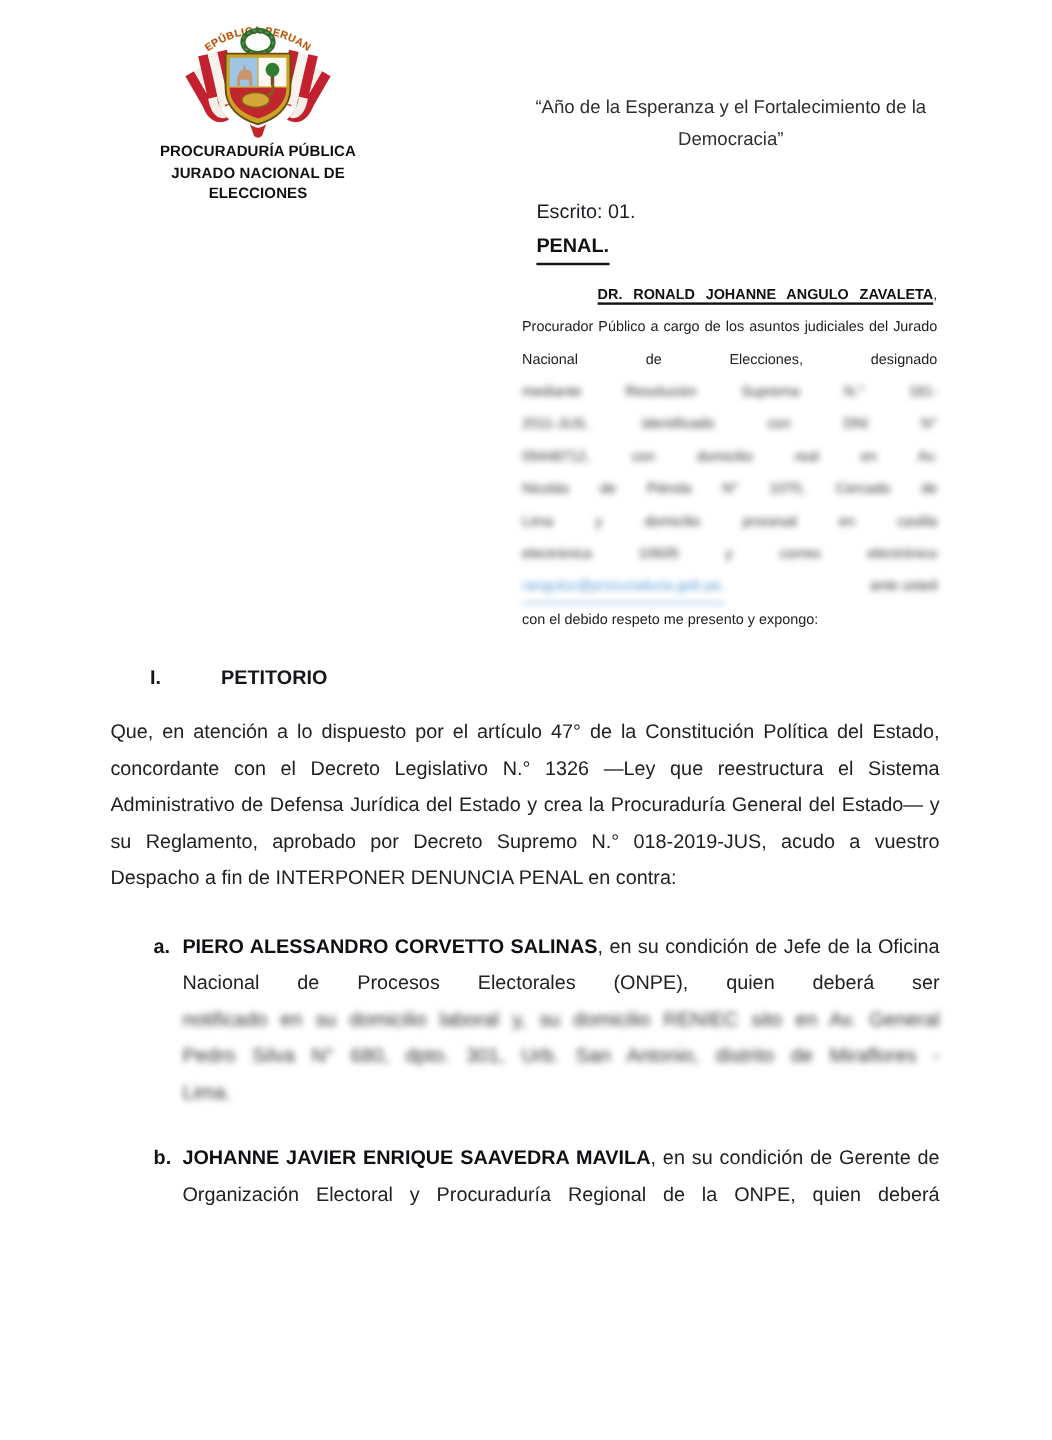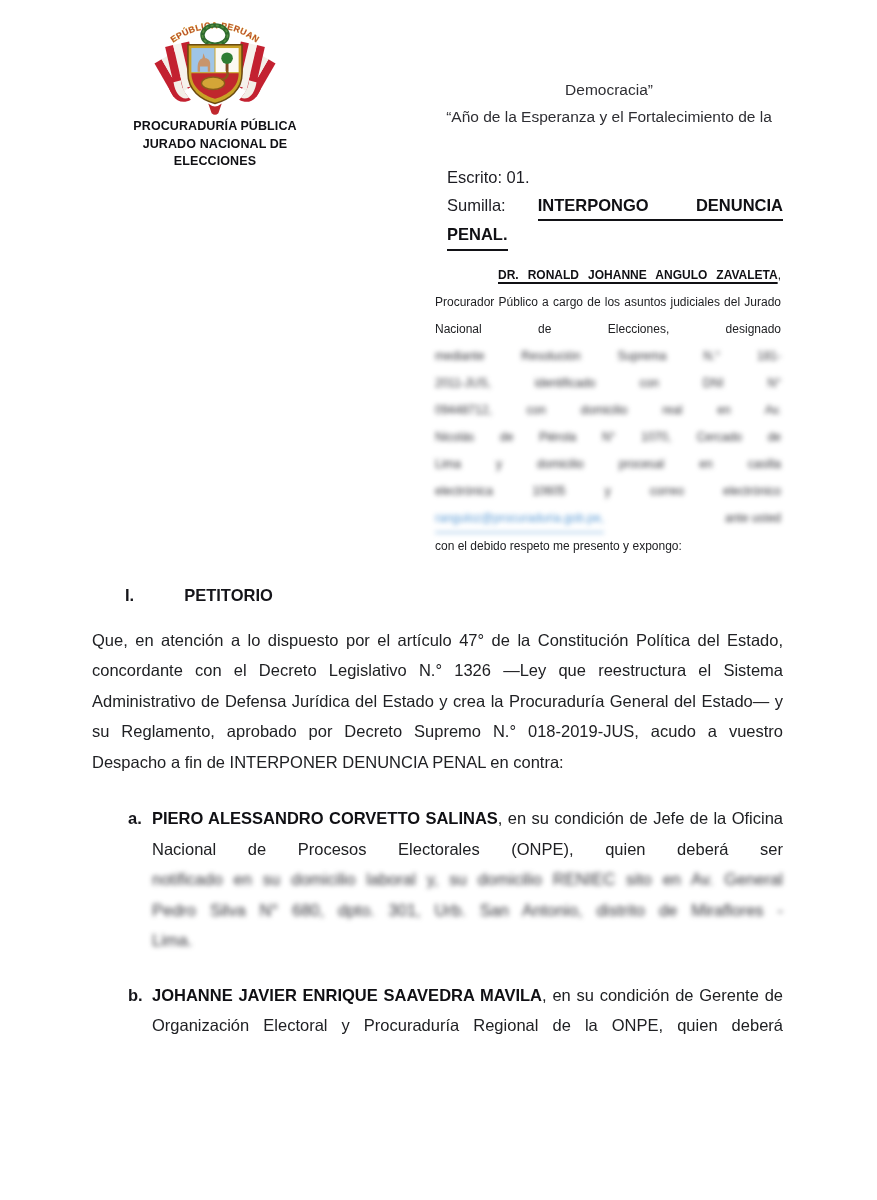--- a/index.html
+++ b/index.html
@@ -93,35 +93,28 @@
       <path d="M74 74 q7 -2 4.5 -9" stroke="#8a5a1a" fill="none" stroke-width="2.6" stroke-linecap="round"></path>
       <path d="M59 99 q7 6 14 0 l-3.5 10 q-3.5 3.5 -7 0 Z" fill="#c0272d"></path>
     </svg>
     <div class="logo-caption">
       <div>PROCURADURÍA PÚBLICA</div>
       <div>JURADO NACIONAL DE ELECCIONES</div>
     </div>
   </div>
 
   <div class="quote-block">
+    <div>“Año de la Esperanza y el Fortalecimiento de la</div>
     <div>Democracia”</div>
-    <div>“Año de la Esperanza y el Fortalecimiento de la</div>
   </div>
 
   <div class="doc-body">
 
     <div class="filing">
       <div>Escrito: 01.</div>
-      <div class="sumilla-row">
-        <span class="sumilla-label">Sumilla:</span>
-        <span class="sumilla-value">
-          <span>INTERPONGO</span>
-          <span>DENUNCIA</span>
-        </span>
-      </div>
       <div>
         <span class="penal">PENAL.</span>
       </div>
     </div>
 
 
     <div class="pres-col">
       <p class="pres-open"><span class="u-name">DR. RONALD JOHANNE ANGULO ZAVALETA</span><span>, Procurador Público a cargo de los asuntos judiciales del Jurado Nacional de Elecciones, designado</span></p>
       <div class="redacted">
         <div class="rl">mediante Resolución Suprema N.° 181-</div>

